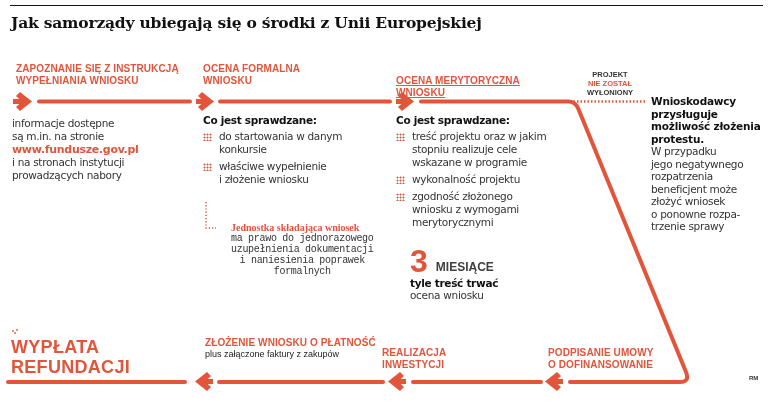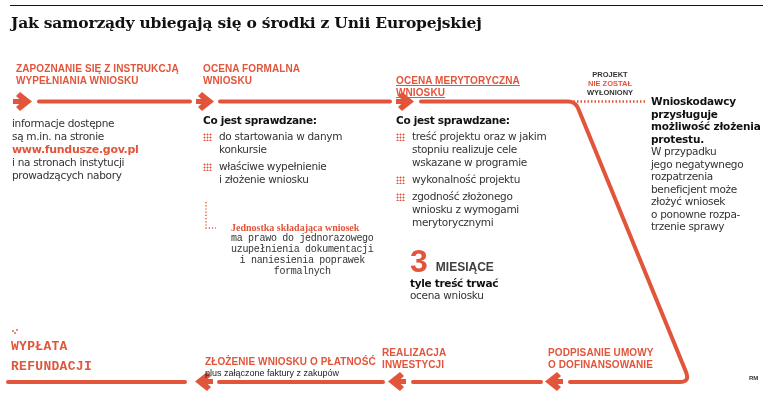--- a/index.html
+++ b/index.html
@@ -16,21 +16,21 @@
     background-image: radial-gradient(circle, #e2553b 0.9px, transparent 1.1px);
     background-size: 3px 3px; }
   .note-title { font-family: Liberation Serif, serif; font-weight: bold; font-size: 10px; color: #e2553b; }
   .note-text { font-family: Liberation Mono, monospace; font-size: 10px; line-height: 11px; color: #333; letter-spacing: -0.3px; text-align: center; }
   .big3 { font-family: "Liberation Sans", sans-serif; font-weight: bold; font-size: 32px; line-height: 30px; color: #e2553b; }
   .miesiace { font-family: "Liberation Sans", sans-serif; font-weight: bold; font-size: 12px; color: #404040; }
   .side-bold { font-family: "DejaVu Sans", sans-serif; font-weight: bold; font-size: 10.5px; line-height: 12.5px; color: #111; letter-spacing: -0.2px; }
   .side-text { font-family: "DejaVu Sans", sans-serif; font-size: 10.5px; line-height: 12.5px; color: #333; letter-spacing: -0.3px; }
   .project-label { font-family: "Liberation Sans", sans-serif; font-size: 7.5px; line-height: 9px; text-align: center; color: #333; font-weight: bold; }
   .project-label .red { color: #e2553b; }
-  .wyplata { font-family: Liberation Mono, monospace; font-weight: bold; font-size: 13px; line-height: 20px; color: #e2553b; letter-spacing: 0.3px; }
+  .wyplata { font-family: Liberation Sans, sans-serif; font-weight: bold; font-size: 18px; line-height: 20px; color: #e2553b; letter-spacing: 0.3px; }
   .sub-small { font-family: "Liberation Sans", sans-serif; font-size: 9px; color: #222; }
   .rm { font-family: "Liberation Sans", sans-serif; font-size: 6px; font-weight: bold; color: #333; }
   svg.flow { position: absolute; left: 0; top: 0; }
 </style>
 </head>
 <body>
 
 <div class="abs rule"></div>
 <div class="abs title">Jak samorządy ubiegają się o środki z Unii Europejskiej</div>
 
@@ -171,21 +171,21 @@
 </div>
 
 <div class="abs stage" style="left:548px; top:347px;">
   <div>PODPISANIE UMOWY</div>
   <div>O DOFINANSOWANIE</div>
 </div>
 <div class="abs stage" style="left:382px; top:347px;">
   <div>REALIZACJA</div>
   <div>INWESTYCJI</div>
 </div>
-<div class="abs" style="left:205px; top:356px;">
+<div class="abs" style="left:205px; top:337px;">
   <div class="stage">ZŁOŻENIE WNIOSKU O PŁATNOŚĆ</div>
   <div class="sub-small">plus załączone faktury z zakupów</div>
 </div>
 <div class="abs wyplata" style="left:11px; top:337px;">
   <div>WYPŁATA</div>
   <div>REFUNDACJI</div>
 </div>
 
 <div class="abs rm" style="left:749px; top:375px;">RM</div>
 

